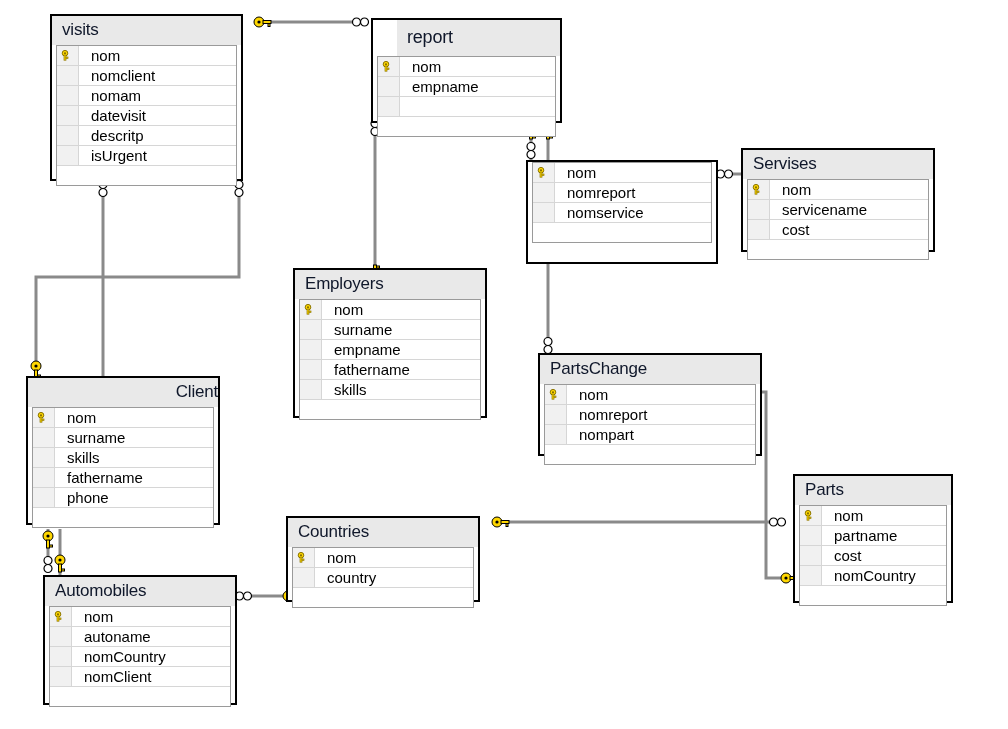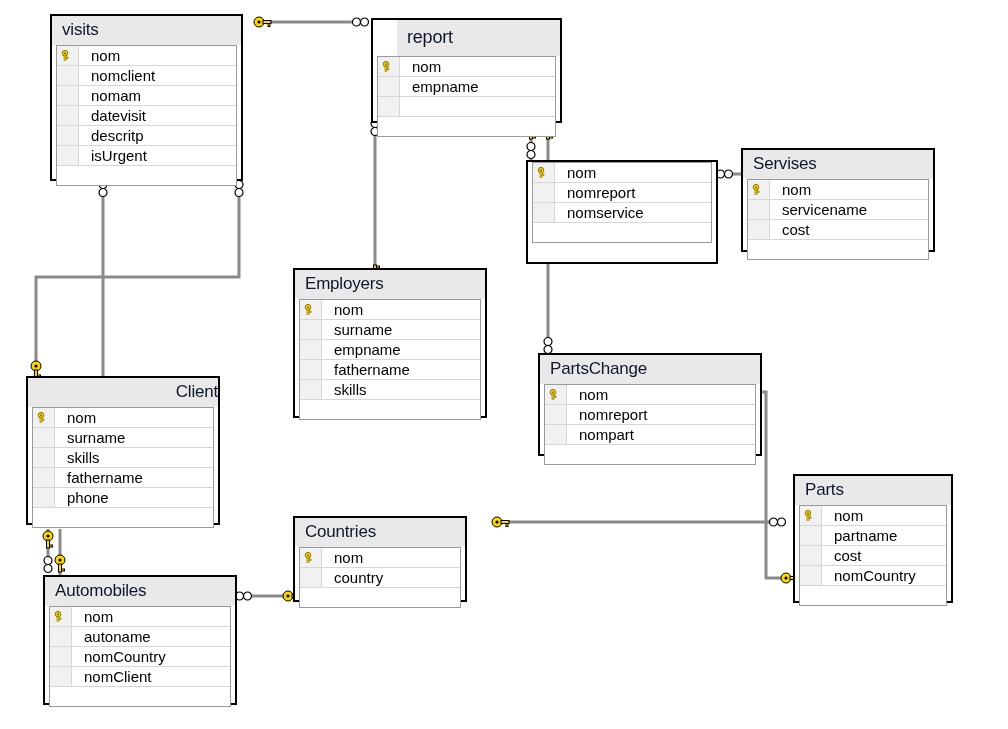--- a/index.html
+++ b/index.html
@@ -414,21 +414,21 @@
           <div class="field">
             <div class="keycell"></div>
             <div class="fname">phone</div>
           </div>
           <div class="field filler">
             <div class="keycell"></div>
             <div class="fname"></div>
           </div>
         </div>
       </div>
-      <div class="table" style="left: 293px; top: 516px; width: 174px; height: 86px;">
+      <div class="table" style="left: 286px; top: 516px; width: 194px; height: 86px;">
         <div class="table-title">Countries</div>
         <div class="fields">
           <div class="field pk">
             <div class="keycell">
               <svg class="keyglyph" viewBox="0 0 14 11">
                 <circle cx="4" cy="3.2" r="2.8" fill="#ffd700" stroke="#8a7400" stroke-width="1"></circle>
                 <circle cx="4" cy="3.2" r="0.9" fill="#6b5a00"></circle>
                 <rect x="3" y="5" width="2" height="5.2" fill="#ffd700" stroke="#8a7400" stroke-width="0.7"></rect>
                 <rect x="5" y="7" width="2" height="1.4" fill="#ffd700" stroke="#8a7400" stroke-width="0.7"></rect>
               </svg>

